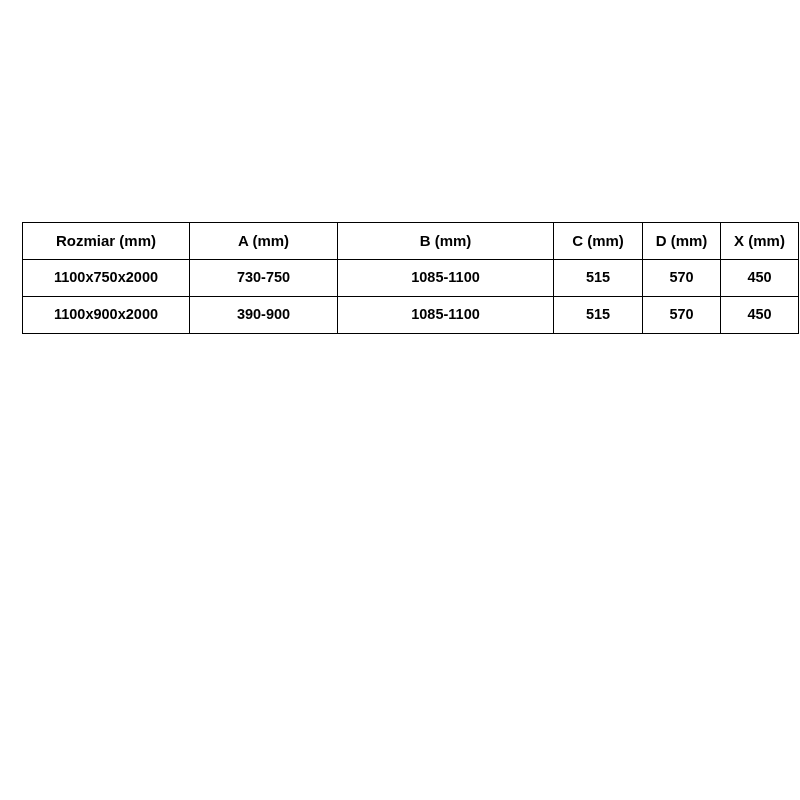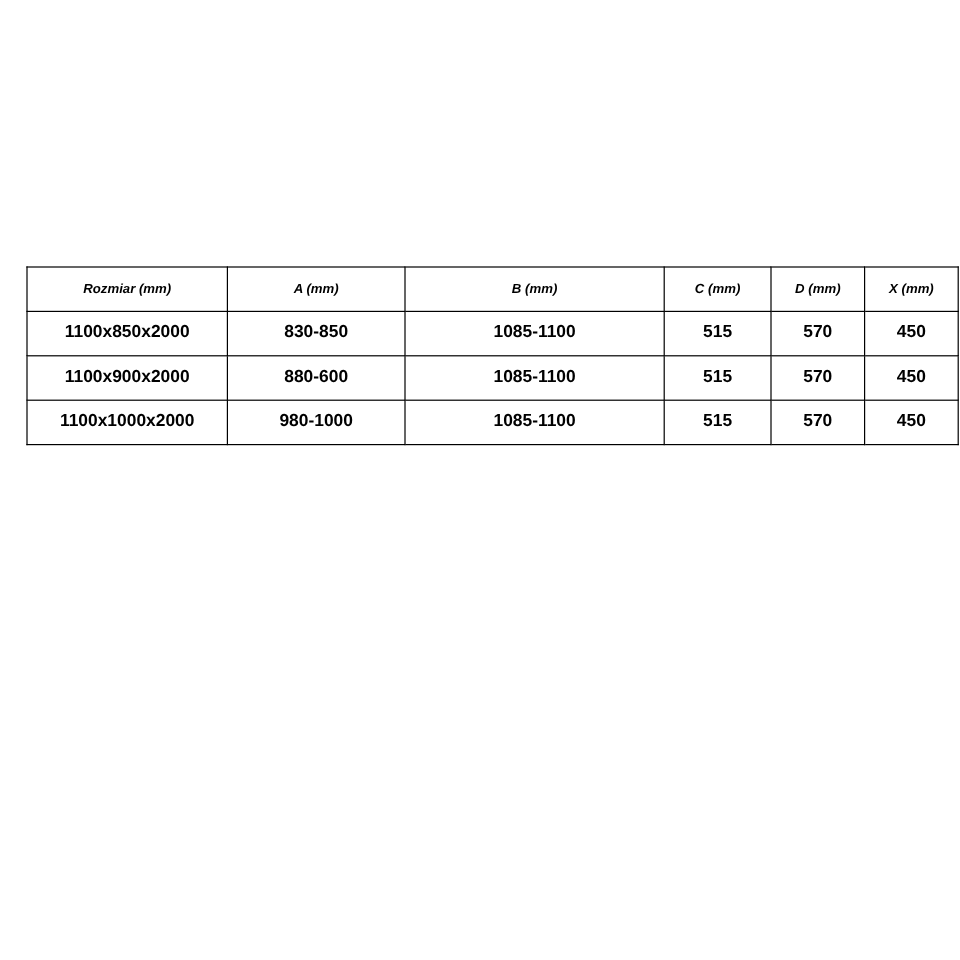--- a/index.html
+++ b/index.html
@@ -40,22 +40,21 @@
     vertical-align: middle;
     font-size: 14.5px;
     font-weight: bold;
     color: #000000;
     line-height: 1.1;
     box-sizing: border-box;
     overflow: hidden;
     white-space: nowrap;
   }
   table.spec-table thead th {
-    font-size: 11px;
-    font-style: italic;
+    font-size: 15px;
   }
   
   col.c0 { width: 167px; }
   col.c1 { width: 148px; }
   col.c2 { width: 216px; }
   col.c3 { width: 89px; }
   col.c4 { width: 78px; }
   col.c5 { width: 78px; }
 </style>
 </head>
@@ -77,38 +76,30 @@
           <th>Rozmiar (mm)</th>
           <th>A (mm)</th>
           <th>B (mm)</th>
           <th>C (mm)</th>
           <th>D (mm)</th>
           <th>X (mm)</th>
         </tr>
       </thead>
       <tbody>
         <tr>
-          <td>1100x850x2000</td>
-          <td>830-850</td>
+          <td>1100x750x2000</td>
+          <td>730-750</td>
           <td>1085-1100</td>
           <td>515</td>
           <td>570</td>
           <td>450</td>
         </tr>
         <tr>
           <td>1100x900x2000</td>
-          <td>880-600</td>
-          <td>1085-1100</td>
-          <td>515</td>
-          <td>570</td>
-          <td>450</td>
-        </tr>
-        <tr>
-          <td>1100x1000x2000</td>
-          <td>980-1000</td>
+          <td>390-900</td>
           <td>1085-1100</td>
           <td>515</td>
           <td>570</td>
           <td>450</td>
         </tr>
       </tbody>
     </table>
   </div>
 </div>
 

